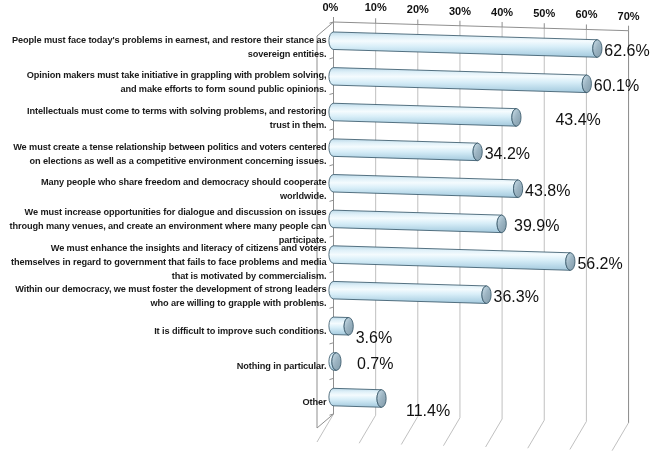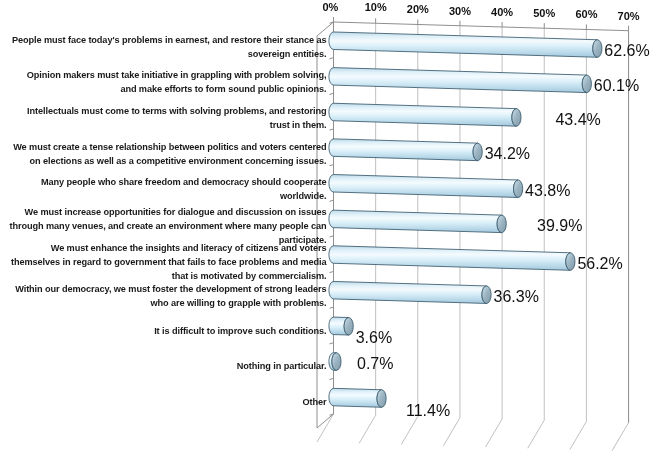--- a/index.html
+++ b/index.html
@@ -165,21 +165,21 @@
     <div class="cat-label" style="right: 343.5px; width: 318px; top: 323.845px;">It is difficult to improve such conditions.</div>
     <div class="cat-label" style="right: 343.5px; width: 318px; top: 359.482px;">Nothing in particular.</div>
     <div class="cat-label" style="right: 343.5px; width: 318px; top: 395.118px;">Other</div>
   </div>
 <div id="val-labels">
     <div class="val-label" style="left: 604.359px; top: 41.762px;">62.6%</div>
     <div class="val-label" style="left: 593.822px; top: 77.0875px;">60.1%</div>
     <div class="val-label" style="left: 523.431px; top: 110.647px; padding-left: 32px;">43.4%</div>
     <div class="val-label" style="left: 484.653px; top: 145.14px;">34.2%</div>
     <div class="val-label" style="left: 525.117px; top: 181.97px;">43.8%</div>
-    <div class="val-label" style="left: 537px; top: 217.121px;">39.9%</div>
+    <div class="val-label" style="left: 514px; top: 217.121px;">39.9%</div>
     <div class="val-label" style="left: 577.383px; top: 254.784px; text-align: center;">56.2%</div>
     <div class="val-label" style="left: 493.505px; top: 287.946px; text-align: right;">36.3%</div>
     <div class="val-label" style="left: 355.674px; top: 329px;">3.6%</div>
     <div class="val-label" style="left: 357px; top: 354.792px;">0.7%</div>
     <div class="val-label" style="left: 406px; top: 391.759px; margin-top: 10px;">11.4%</div>
   </div>
 <div id="tick-labels">
     <div class="tick-label" style="left: 322.5px; top: 1px;">0%</div>
     <div class="tick-label" style="left: 364.65px; top: 1px;">10%</div>
     <div class="tick-label" style="left: 406.8px; top: 3.48685px;">20%</div>

